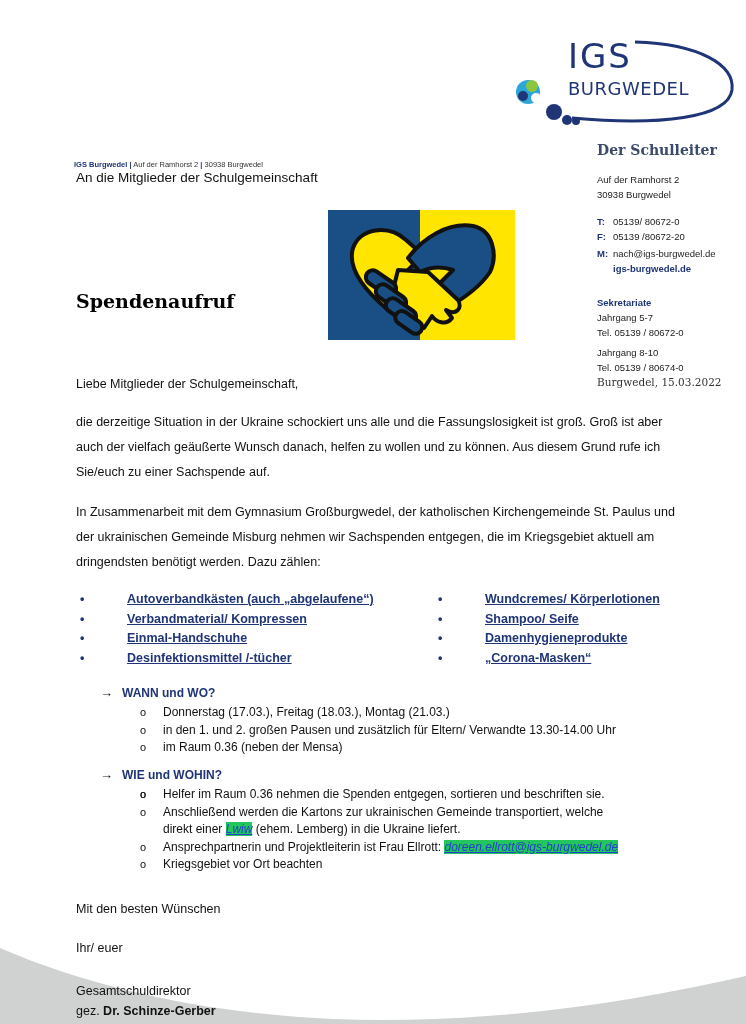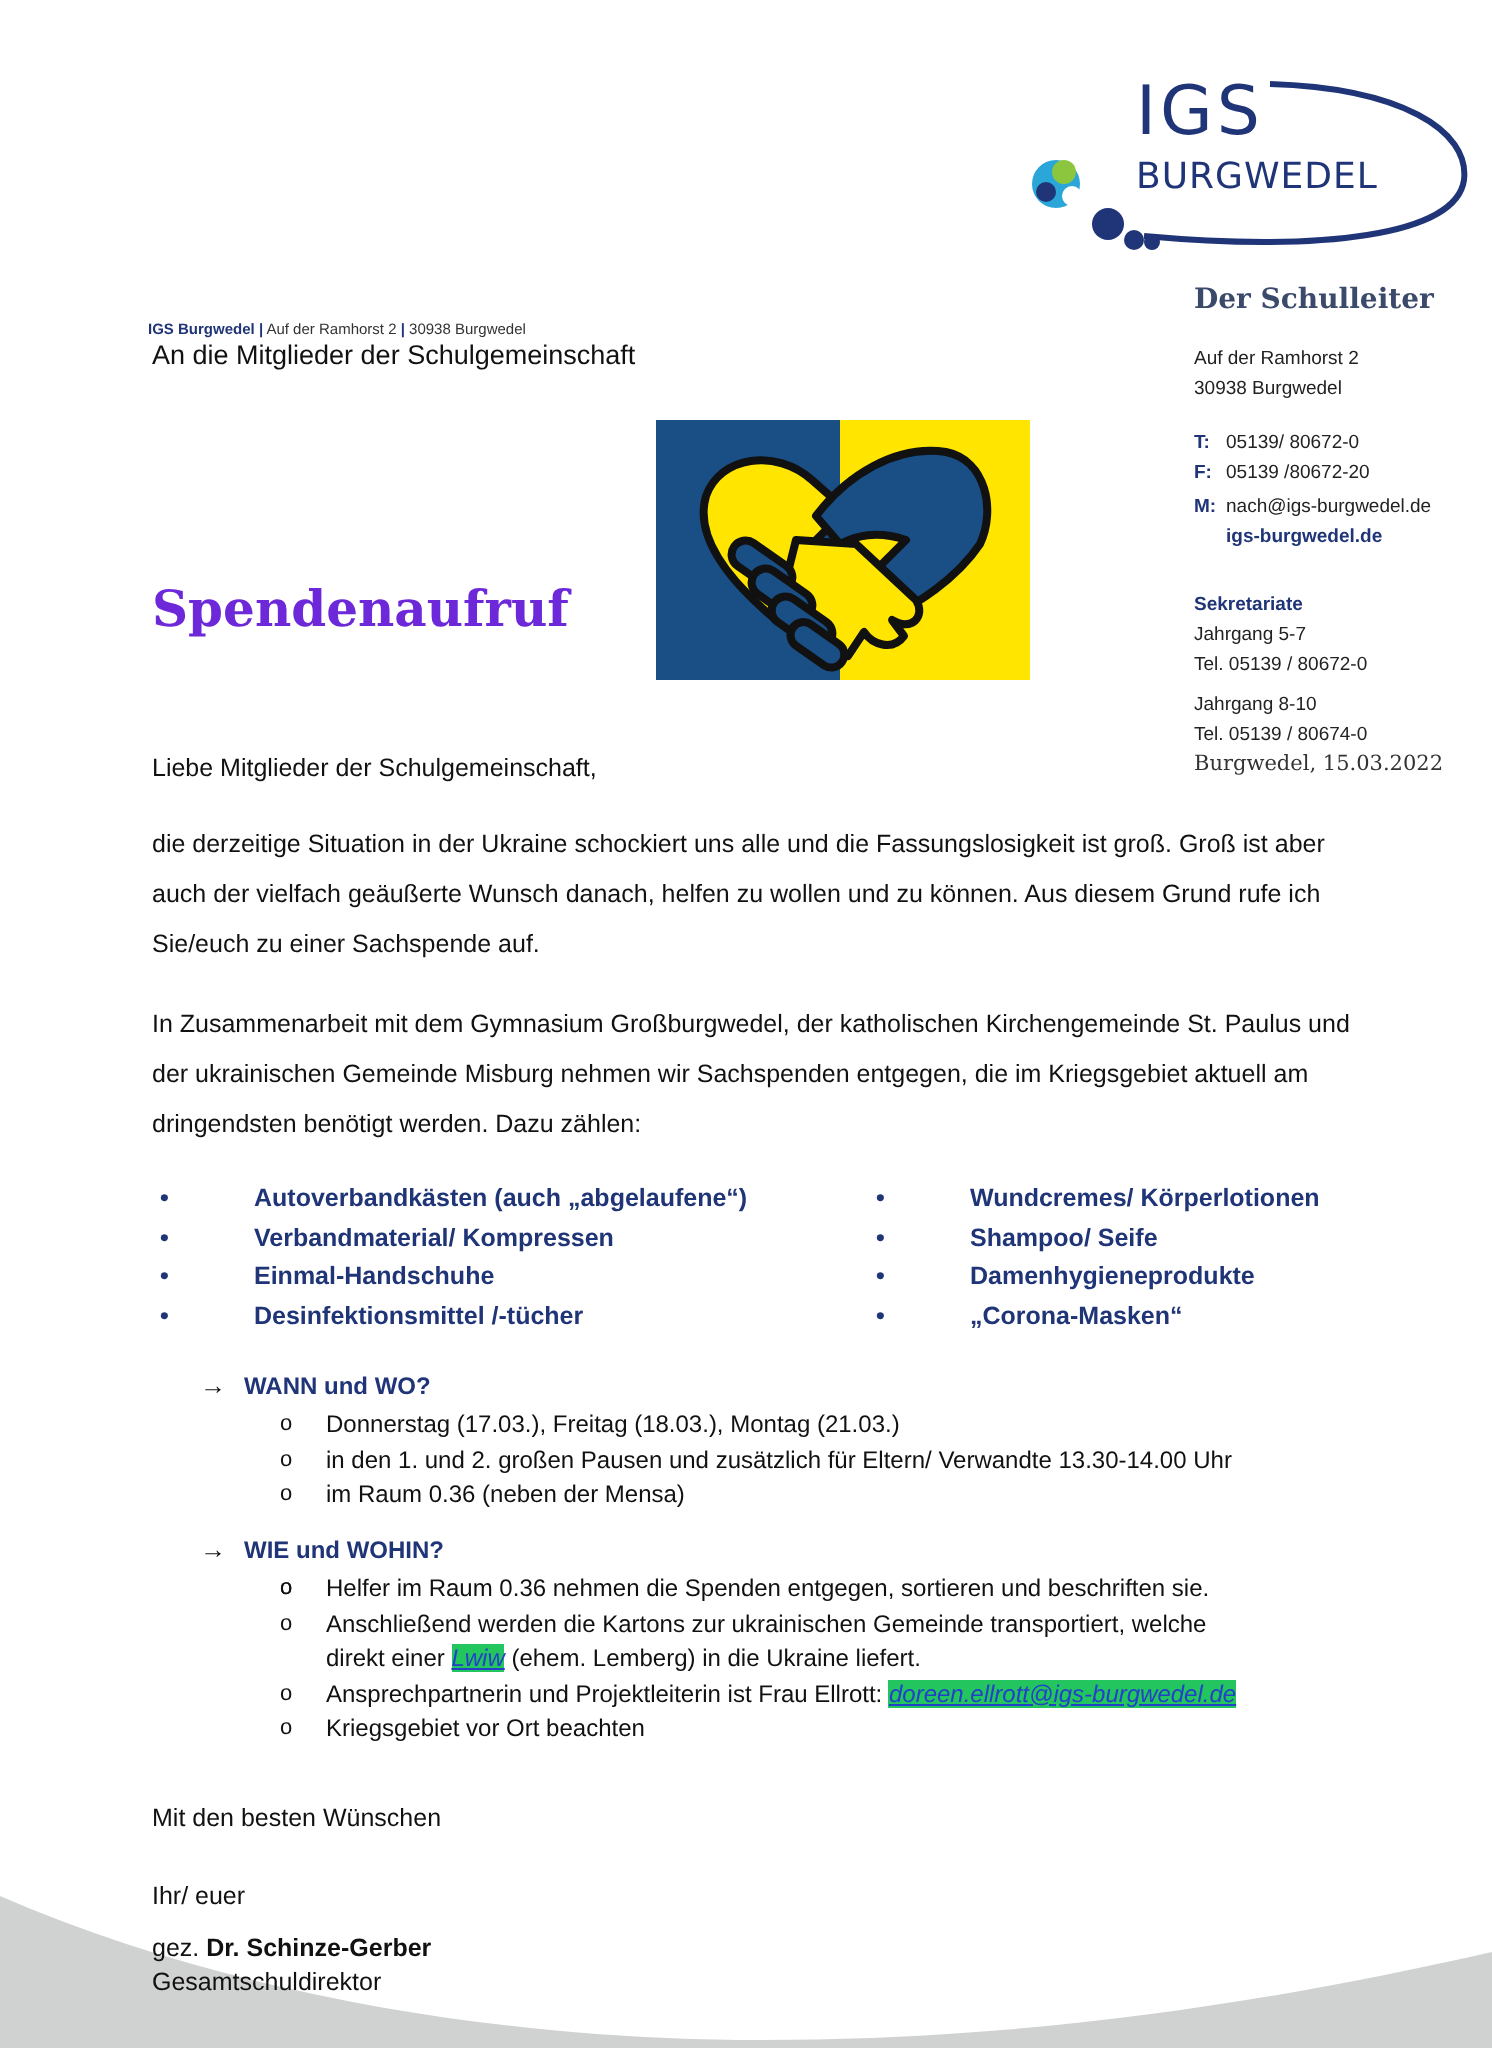--- a/index.html
+++ b/index.html
@@ -15,58 +15,58 @@
   
   .logo { left: 510px; top: 30px; width: 230px; height: 100px; }
   .logo .igs { position: absolute; left: 58px; top: 6px; font-size: 34px; color: #1f3577; letter-spacing: 2px; font-family: "DejaVu Sans", sans-serif; font-weight: normal; }
   .logo .burg { position: absolute; left: 58px; top: 48px; font-size: 18px; color: #1f3577; letter-spacing: 0.5px; font-family: "DejaVu Sans", sans-serif; }
 
   .sender-line { left: 74px; top: 160px; font-size: 7.5px; color: #333; white-space: nowrap; }
   .sender-line .name { color: #1f3577; font-weight: bold; }
   .sender-line .sep { color: #1f3577; font-weight: bold; }
   .recipient { left: 76px; top: 170px; font-size: 13.5px; color: #111; white-space: nowrap; }
 
-  .title { left: 76px; top: 290px; font-family: "DejaVu Serif", serif; font-weight: bold; font-size: 25px; color: #6d28d9; }
+  .title { left: 76px; top: 290px; font-family: "DejaVu Serif", serif; font-weight: bold; font-size: 19px; color: #000000; }
 
   
   .side { left: 597px; font-size: 9.5px; color: #222; white-space: nowrap; line-height: 15px; }
   .side-head { left: 597px; top: 142px; font-family: "DejaVu Serif", serif; font-weight: bold; font-size: 14px; color: #3b4a6b; }
   .lbl { color: #1f3577; font-weight: bold; display: inline-block; width: 16px; }
   .side .blue-bold { color: #1f3577; font-weight: bold; }
   .side-date { left: 597px; top: 376px; font-family: "DejaVu Serif", serif; font-size: 10.5px; color: #333; }
 
   .img-box { left: 328px; top: 210px; width: 187px; height: 130px; }
 
   .para { left: 76px; width: 600px; font-size: 12.5px; line-height: 25px; color: #111; }
   .greeting { top: 372px; }
   .p1 { top: 410px; }
   .p2 { top: 500px; }
 
   .list { top: 590px; font-size: 12.5px; color: #1f3577; font-weight: bold; line-height: 19.5px; }
   .list .item { position: relative; height: 19.5px; white-space: nowrap; }
   .list .bullet { position: absolute; left: 0; color: #1f3577; }
-  .list .text { position: absolute; left: 47px; }
+  .list .text { position: absolute; left: 47px; text-decoration: underline; }
   .list-left { left: 80px; }
   .list-right { left: 438px; }
 
   .section { left: 100px; font-size: 12px; color: #111; }
   .section .head { position: relative; height: 18px; white-space: nowrap; }
   .section .arrow { position: absolute; left: 0; top: -1px; font-size: 13px; color: #111; }
   .section .head-text { position: absolute; left: 22px; color: #1f3577; font-weight: bold; }
   .section .sub { position: relative; padding-left: 63px; line-height: 17.5px; white-space: nowrap; }
   .section .sub .circ { position: absolute; left: 40px; top: 0; font-size: 11px; }
   .s1 { top: 686px; }
   .s2 { top: 768px; }
   .hl { background: #22c55e; }
   .link { color: #2540c9; text-decoration: underline; font-style: italic; }
 
   .closing { left: 76px; font-size: 12.5px; color: #111; white-space: nowrap; }
   .c1 { top: 902px; }
   .c2 { top: 941px; }
-  .c3 { top: 967px; }
+  .c3 { top: 1004px; }
   .c4 { top: 984px; }
 </style>
 </head>
 <body>
 
 <svg class="footer-swoosh" viewBox="0 0 746 104" preserveAspectRatio="none">
   <path d="M0,28 C120,80 260,100 380,100 C520,100 640,80 746,56 L746,104 L0,104 Z" fill="#d0d1d1"></path>
 </svg>
 
 <div class="abs logo">

